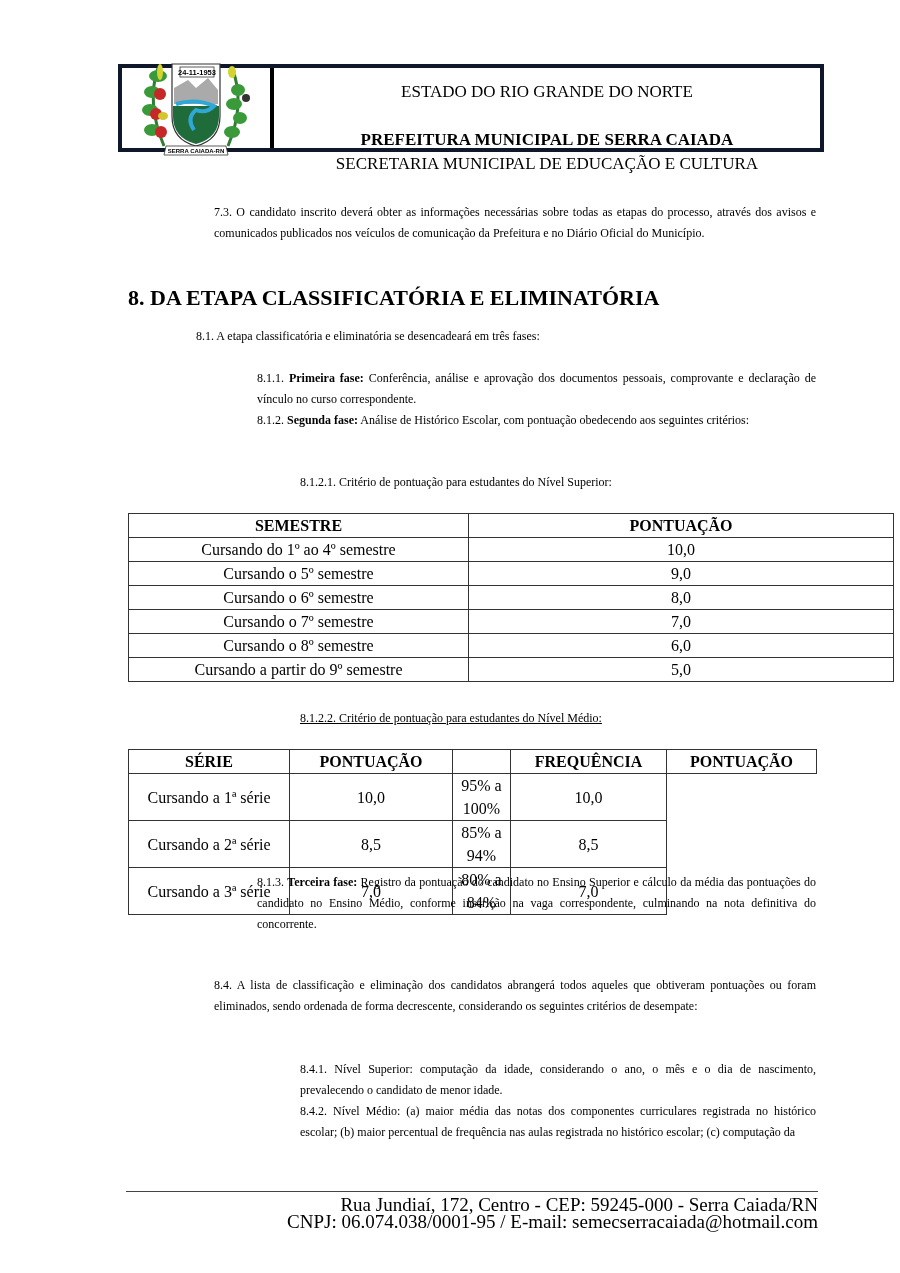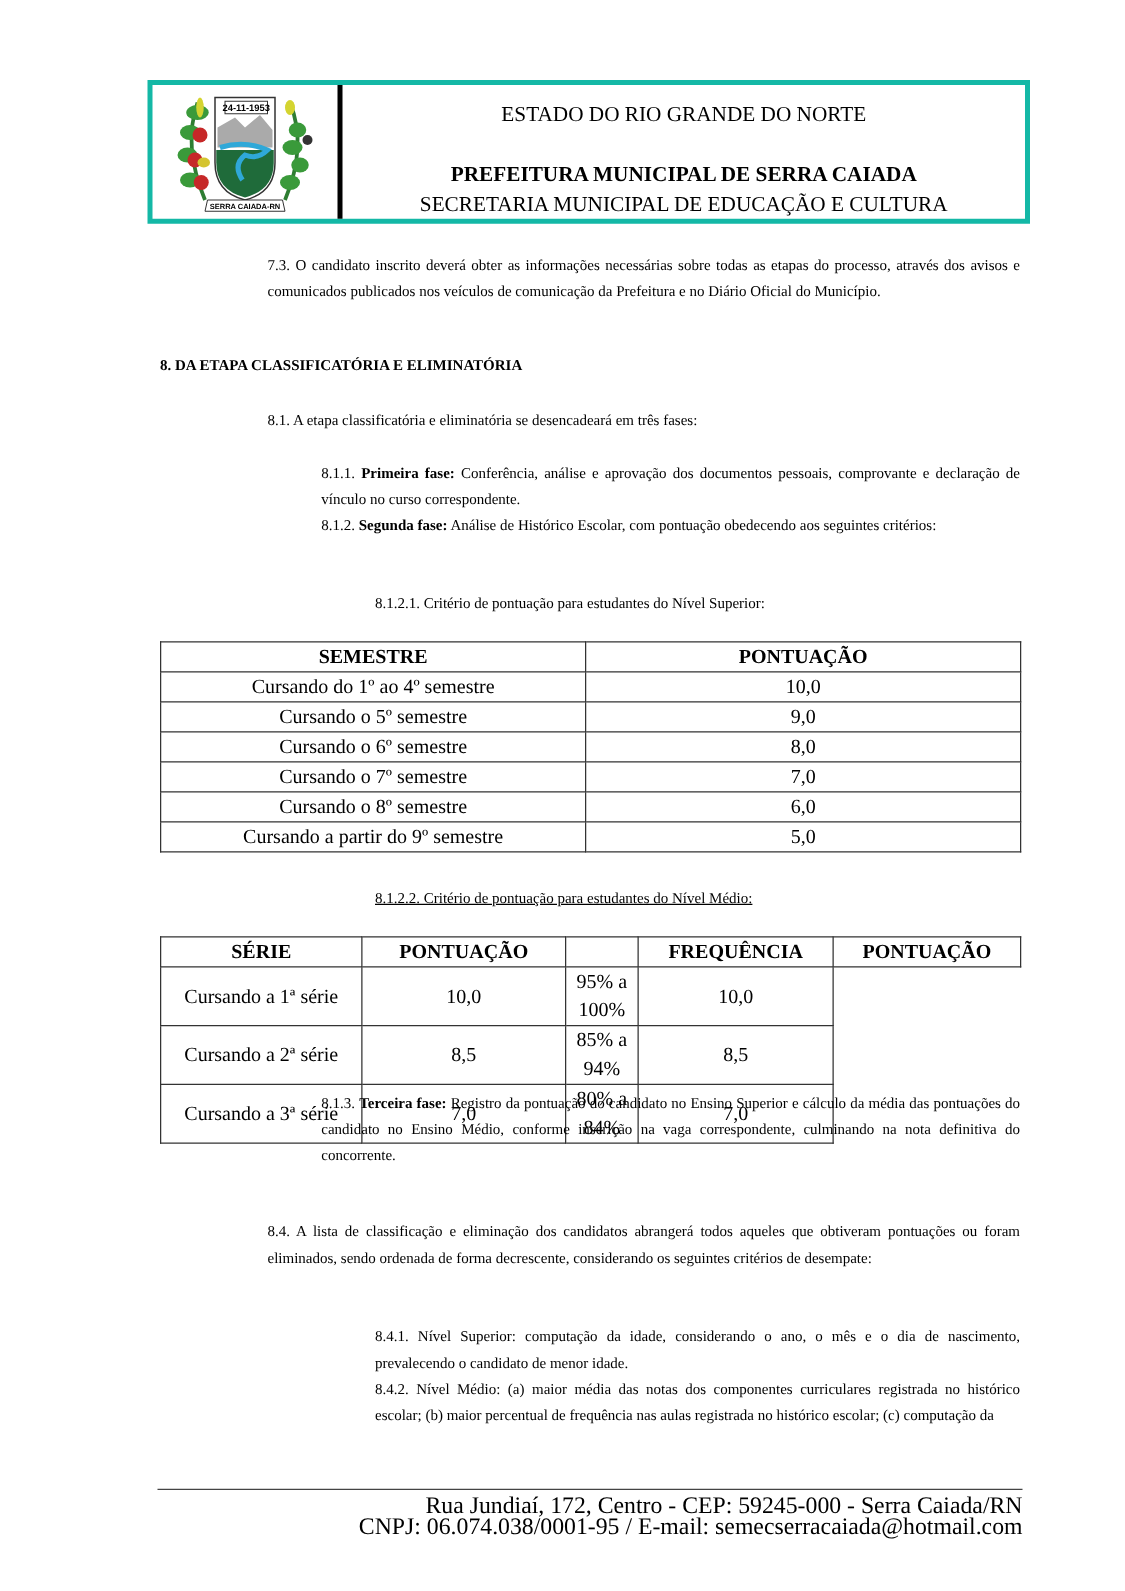--- a/index.html
+++ b/index.html
@@ -1,29 +1,29 @@
 <!DOCTYPE html>
 <html><head>
 <meta charset="utf-8">
 <style>
   html, body { margin: 0; padding: 0; background: #ffffff; }
   body { width: 900px; height: 1273px; position: relative; font-family: "Liberation Serif", serif; color: #000; font-size: 16px; }
   .abs { position: absolute; }
-  .header-box { left: 118px; top: 64px; width: 706px; height: 115px; border: 4px solid #14b8a6; box-sizing: border-box; display: flex; }
+  .header-box { left: 118px; top: 64px; width: 706px; height: 88px; border: 4px solid #0f172a; box-sizing: border-box; display: flex; }
   .logo-cell { width: 148px; border-right: 4px solid #000; display: flex; align-items: center; justify-content: center; }
   .title-cell { flex: 1; display: flex; flex-direction: column; align-items: center; justify-content: flex-start; padding-top: 12px; font-size: 17px; line-height: 24px; }
   .title-cell .bold { font-weight: bold; margin-top: 24px; }
   p { margin: 0; }
   .para { text-align: justify; line-height: 21px; font-size: 12px; }
   .bold { font-weight: bold; }
-  .section-title { font-weight: bold; font-size: 12px; }
+  .section-title { font-weight: bold; font-size: 22px; }
   table { border-collapse: collapse; font-size: 16px; }
   td, th { border: 1px solid #333; text-align: center; padding: 0; height: 23px; line-height: 23px; }
   th { font-weight: bold; }
-  .t1 { left: 128px; top: 513px; width: 689px; }
+  .t1 { left: 128px; top: 513px; width: 766px; }
   .t1 td:first-child, .t1 th:first-child { width: 339px; }
   .t2 { left: 128px; top: 749px; width: 689px; }
   .footer-line { left: 126px; top: 1191px; width: 692px; height: 1px; background: #444; }
   .footer { left: 126px; width: 692px; text-align: right; font-size: 19px; line-height: 17px; }
   .spacer { border-top: 1px solid #333; border-bottom: 1px solid #333; }
 </style>
 </head>
 <body>
 
 <div class="abs header-box">
@@ -64,21 +64,21 @@
     <div>ESTADO DO RIO GRANDE DO NORTE</div>
     <div class="bold">PREFEITURA MUNICIPAL DE SERRA CAIADA</div>
     <div>SECRETARIA MUNICIPAL DE EDUCAÇÃO E CULTURA</div>
   </div>
 </div>
 
 <p class="abs para" style="left:214px; top:202px; width:602px;">7.3. O candidato inscrito deverá obter as informações necessárias sobre todas as etapas do processo, através dos avisos e comunicados publicados nos veículos de comunicação da Prefeitura e no Diário Oficial do Município.</p>
 
 <div class="abs section-title" style="left:128px; top:285px;">8. DA ETAPA CLASSIFICATÓRIA E ELIMINATÓRIA</div>
 
-<p class="abs para" style="left:214px; top:326px; width:602px;">8.1. A etapa classificatória e eliminatória se desencadeará em três fases:</p>
+<p class="abs para" style="left:196px; top:326px; width:602px;">8.1. A etapa classificatória e eliminatória se desencadeará em três fases:</p>
 
 <div class="abs" style="left:257px; top:368px; width:559px;">
   <p class="para"><span>8.1.1.</span> <span class="bold">Primeira fase:</span><span> Conferência, análise e aprovação dos documentos pessoais, comprovante e declaração de vínculo no curso correspondente.</span></p>
   <p class="para"><span>8.1.2.</span> <span class="bold">Segunda fase:</span><span> Análise de Histórico Escolar, com pontuação obedecendo aos seguintes critérios:</span></p>
 </div>
 
 <p class="abs para" style="left:300px; top:472px;">8.1.2.1. Critério de pontuação para estudantes do Nível Superior:</p>
 
 <table class="abs t1">
   <thead>

